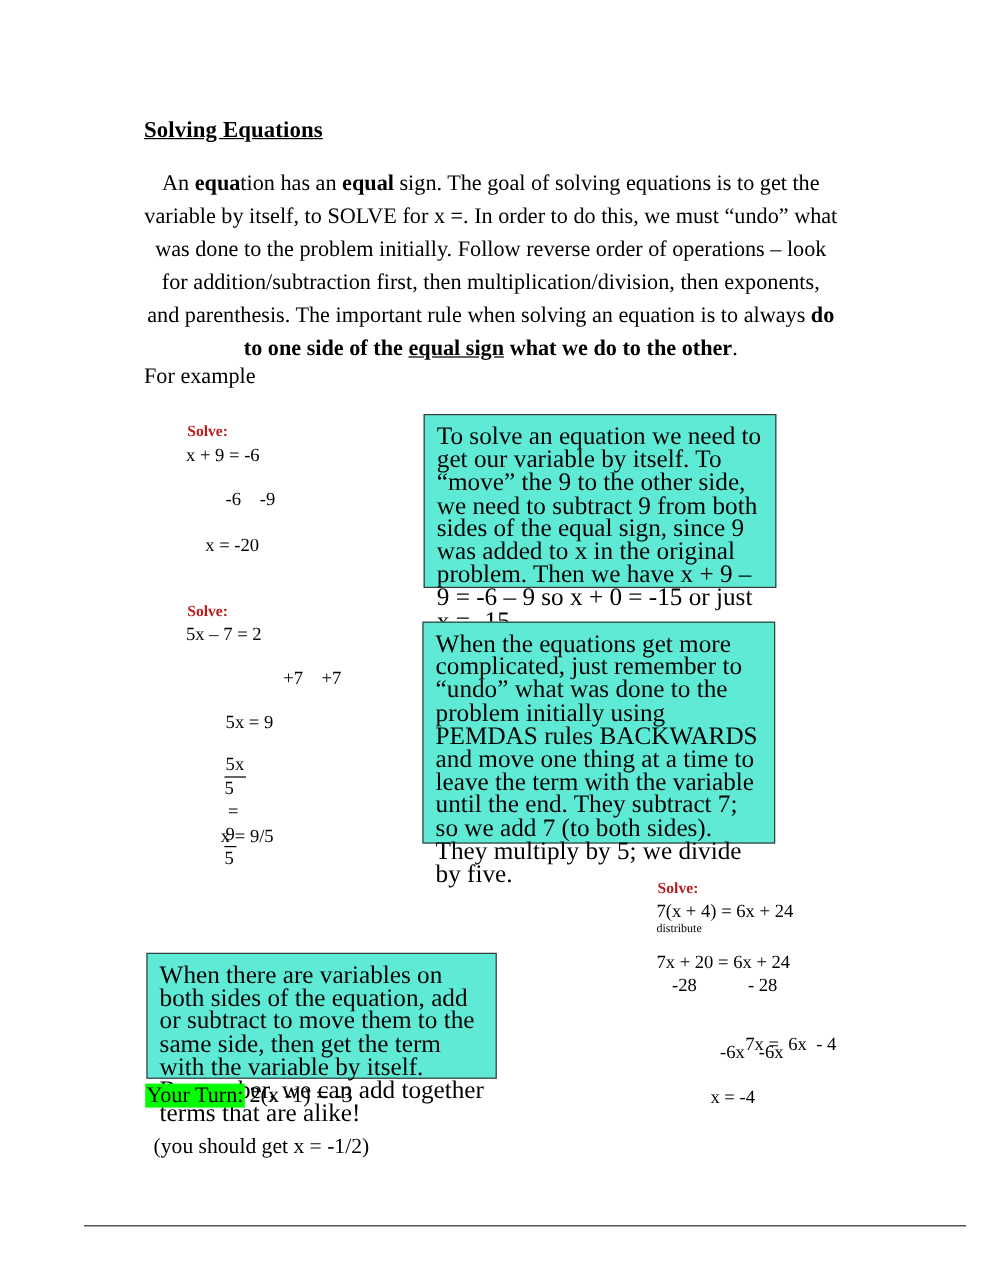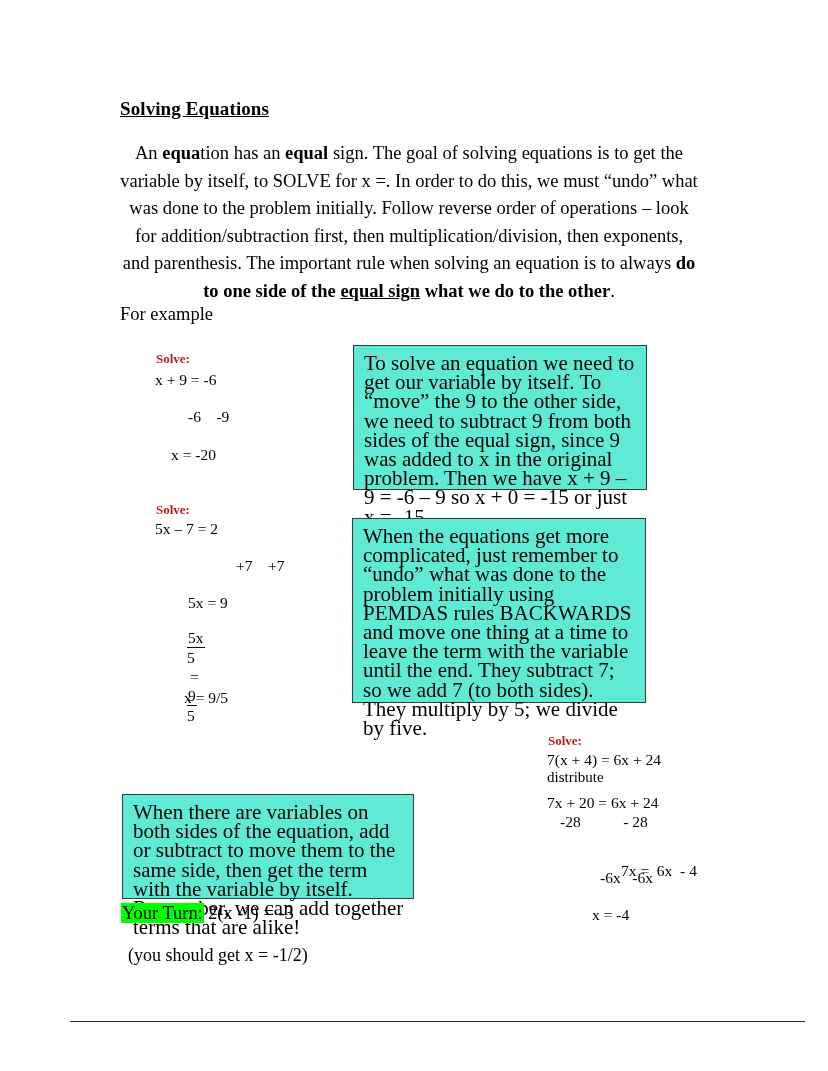--- a/index.html
+++ b/index.html
@@ -98,21 +98,21 @@
     display: inline-block;
     vertical-align: top;
     padding: 0 3px;
   }
   #ex2-eq5 { position: absolute; left: 28px; top: 188px; }
 
   #example-3 { position: absolute; left: 548px; top: 731px; }
   #ex3-eq1 { position: absolute; left: -1px; top: 19px; }
   #ex3-note {
     position: absolute; left: -1px; top: 38px;
-    font-size: 15px; white-space: nowrap;
+    font-size: 10px; white-space: nowrap;
   }
   #ex3-eq2 { position: absolute; left: -1px; top: 62px; }
   #ex3-eq3 { position: absolute; left: 12px; top: 81px; }
   #ex3-eq4 { position: absolute; left: 58px; top: 130px; margin-left: 15px; }
   #ex3-eq5 { position: absolute; left: 52px; top: 137px; }
   #ex3-eq6 { position: absolute; left: 44px; top: 174px; }
 
   
   .callout {
     position: absolute;

